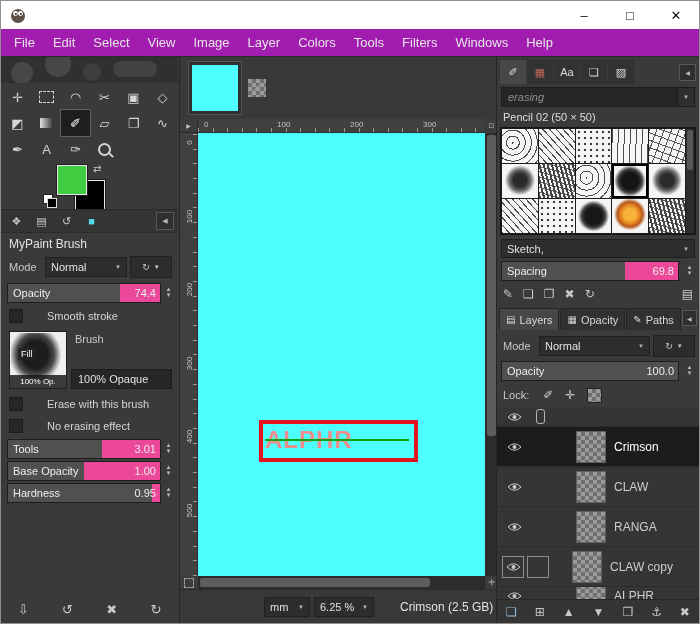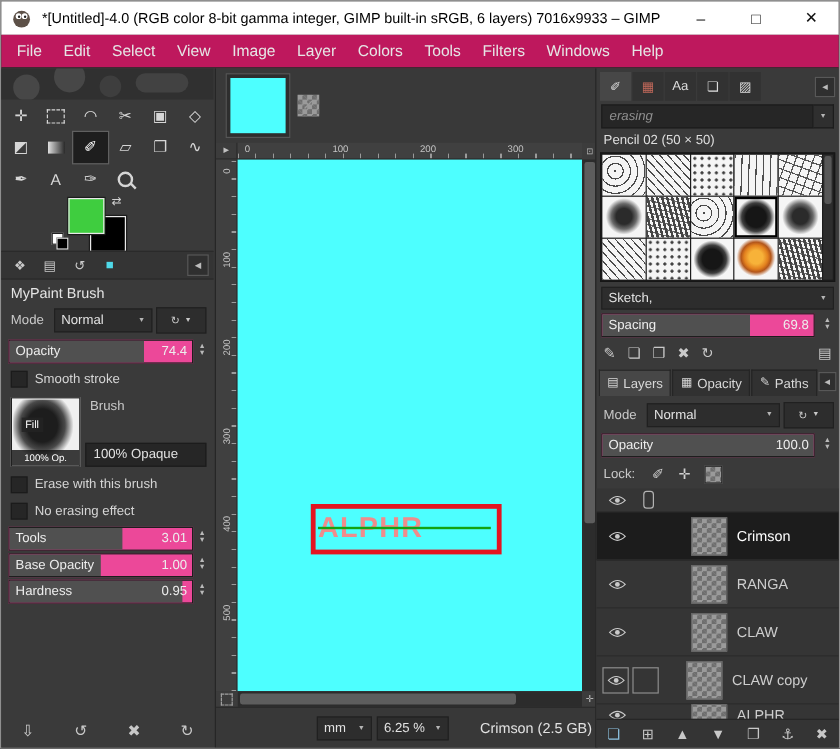--- a/index.html
+++ b/index.html
@@ -5,21 +5,21 @@
   html,body{margin:0;padding:0;background:#222;}
   .app{position:relative;width:700px;height:624px;box-sizing:border-box;border:1px solid #8f8f8f;
        font-family:"Liberation Sans","DejaVu Sans",sans-serif;background:#393939;overflow:hidden;
        -webkit-font-smoothing:antialiased;}
   
   .titlebar{position:absolute;left:0;top:0;right:0;height:28px;background:#ffffff;display:flex;align-items:center;padding-left:8px;gap:8px;}
   .title-text{font-size:12px;color:#000;white-space:nowrap;overflow:hidden;}
   .win-controls{margin-left:auto;display:flex;height:28px;}
   .win-btn{width:46px;height:28px;display:flex;align-items:center;justify-content:center;font-size:13px;color:#111;}
   
-  .menubar{position:absolute;top:28px;left:0;right:0;height:28px;background:#be185d;display:flex;align-items:flex-start;padding-left:4px;border-bottom:1px solid #2a2a2a;box-sizing:border-box;}
+  .menubar{position:absolute;top:28px;left:0;right:0;height:28px;background:#a21caf;display:flex;align-items:flex-start;padding-left:4px;border-bottom:1px solid #2a2a2a;box-sizing:border-box;}
   .menu-item{padding:0 9px;font-size:13px;color:#e6e6e6;line-height:27px;}
   
   .left-panel{position:absolute;top:56px;left:0;width:179px;bottom:0;background:#3a3a3a;border-right:1px solid #262626;box-sizing:border-box;}
   .tb-header{position:absolute;top:0;left:0;width:177px;height:26px;background:#303030;overflow:hidden;}
   .shape{position:absolute;background:#474747;}
   .tool-grid{position:absolute;top:27px;left:2px;width:175px;display:flex;flex-wrap:wrap;}
   .tool{width:29px;height:26px;display:flex;align-items:center;justify-content:center;font-size:13px;color:#d6d6d6;}
   .tool.active{background:#1e1e1e;outline:1px solid #606060;color:#fff;}
   .rect-ico{width:13px;height:10px;border:1px dashed #d6d6d6;}
   .grad-ico{width:14px;height:10px;background:linear-gradient(90deg,#e0e0e0,#2a2a2a);}
@@ -46,21 +46,21 @@
   .mode-extra{width:40px;height:20px;border:1px solid #202020;background:#2d2d2d;margin-left:3px;display:flex;align-items:center;justify-content:center;gap:4px;font-size:9px;color:#c9c9c9;}
   .mode-extra::before{content:"↻";}
   .mode-extra::after{content:"▼";font-size:6px;}
   .spinscale{position:absolute;height:18px;background:#ec4899;border:1px solid #1e1e1e;box-sizing:content-box;}
   .ss-fill{position:absolute;left:0;top:0;bottom:0;background:#505050;}
   .ss-label{position:absolute;left:5px;top:0;bottom:0;display:flex;align-items:center;font-size:11px;color:#ededed;z-index:1;}
   .ss-value{position:absolute;right:4px;top:0;bottom:0;display:flex;align-items:center;font-size:11px;color:#ededed;z-index:1;}
   .spin-col{position:absolute;width:11px;height:20px;display:flex;flex-direction:column;align-items:center;justify-content:center;color:#b9b9b9;}
   .spin-col::before{content:"▴";font-size:7px;line-height:6px;}
   .spin-col::after{content:"▾";font-size:7px;line-height:6px;}
-  .check-row{position:absolute;left:8px;display:flex;align-items:center;gap:6px;height:14px;}
+  .check-row{position:absolute;left:8px;display:flex;align-items:center;gap:24px;height:14px;}
   .checkbox{width:12px;height:12px;background:#262626;border:1px solid #1b1b1b;}
   .check-label{font-size:11px;color:#d5d5d5;}
   .brush-btn{position:absolute;top:274px;left:8px;width:58px;height:58px;border:1px solid #202020;background:#f0f0f0;box-sizing:border-box;}
   .brush-thumb{position:absolute;inset:1px;background:#f0f0f0;background-image:radial-gradient(ellipse at 45% 40%,#1d1d1d 0 30%,#4a4a4a 45%,transparent 62%);}
   .fill-chip{position:absolute;top:16px;left:8px;font-size:9px;color:#fff;background:rgba(35,35,35,.85);padding:0 3px;line-height:12px;}
   .op-strip{position:absolute;left:0;right:0;bottom:0;height:13px;background:rgba(18,18,18,.82);color:#fff;font-size:8px;display:flex;align-items:center;justify-content:center;}
   .brush-section-label{position:absolute;top:276px;left:74px;font-size:11px;color:#c9c9c9;}
   .brush-name-box{position:absolute;top:312px;left:70px;width:101px;height:20px;background:#262626;border:1px solid #1c1c1c;display:flex;align-items:center;padding-left:6px;font-size:11px;color:#e2e2e2;box-sizing:border-box;}
   .tb-footer{position:absolute;bottom:2px;left:0;width:177px;height:24px;display:flex;justify-content:space-around;align-items:center;}
   .ficon{font-size:13px;color:#c8c8c8;}
@@ -168,21 +168,20 @@
   <div class="titlebar">
     <span style="display:flex;">
       <svg width="18" height="18" viewBox="0 0 18 18">
           <circle cx="9" cy="10" r="7" fill="#5d5148"></circle>
           <circle cx="6.5" cy="7.5" r="2.4" fill="#fff"></circle>
           <circle cx="11.5" cy="7.5" r="2.4" fill="#fff"></circle>
           <circle cx="6.9" cy="7.9" r="1" fill="#222"></circle>
           <circle cx="11.9" cy="7.9" r="1" fill="#222"></circle>
         </svg>
     </span>
-    <span class="title-text">*[Untitled]-4.0 (RGB color 8-bit gamma integer, GIMP built-in sRGB, 6 layers) 7016x9933 – GIMP</span>
     <div class="win-controls" id="win-controls">
         <div class="win-btn">–</div>
         <div class="win-btn">□</div>
         <div class="win-btn">✕</div>
       </div>
   </div>
 
   <div class="menubar" id="menubar">
       <div class="menu-item">File</div>
       <div class="menu-item">Edit</div>
@@ -503,34 +502,34 @@
           <span class="eye-wrap">
             <span style="display:flex">
               <svg width="15" height="10" viewBox="0 0 15 10">
                 <path d="M1 5 Q7.5 -1.5 14 5 Q7.5 11.5 1 5 Z" fill="none" stroke="#c9c9c9"></path>
                 <circle cx="7.5" cy="5" r="2" fill="#c9c9c9"></circle>
               </svg>
             </span>
           </span>
           <span class="link-wrap"></span>
           <span class="layer-thumb checker"></span>
-          <span class="layer-name">RANGA</span>
+          <span class="layer-name">CLAW</span>
         </div>
         <div class="layer-row">
           <span class="eye-wrap">
             <span style="display:flex">
               <svg width="15" height="10" viewBox="0 0 15 10">
                 <path d="M1 5 Q7.5 -1.5 14 5 Q7.5 11.5 1 5 Z" fill="none" stroke="#c9c9c9"></path>
                 <circle cx="7.5" cy="5" r="2" fill="#c9c9c9"></circle>
               </svg>
             </span>
           </span>
           <span class="link-wrap"></span>
           <span class="layer-thumb checker"></span>
-          <span class="layer-name">CLAW</span>
+          <span class="layer-name">RANGA</span>
         </div>
         <div class="layer-row boxed">
           <span class="eye-wrap framed">
             <span style="display:flex">
               <svg width="15" height="10" viewBox="0 0 15 10">
                 <path d="M1 5 Q7.5 -1.5 14 5 Q7.5 11.5 1 5 Z" fill="none" stroke="#c9c9c9"></path>
                 <circle cx="7.5" cy="5" r="2" fill="#c9c9c9"></circle>
               </svg>
             </span>
           </span>

